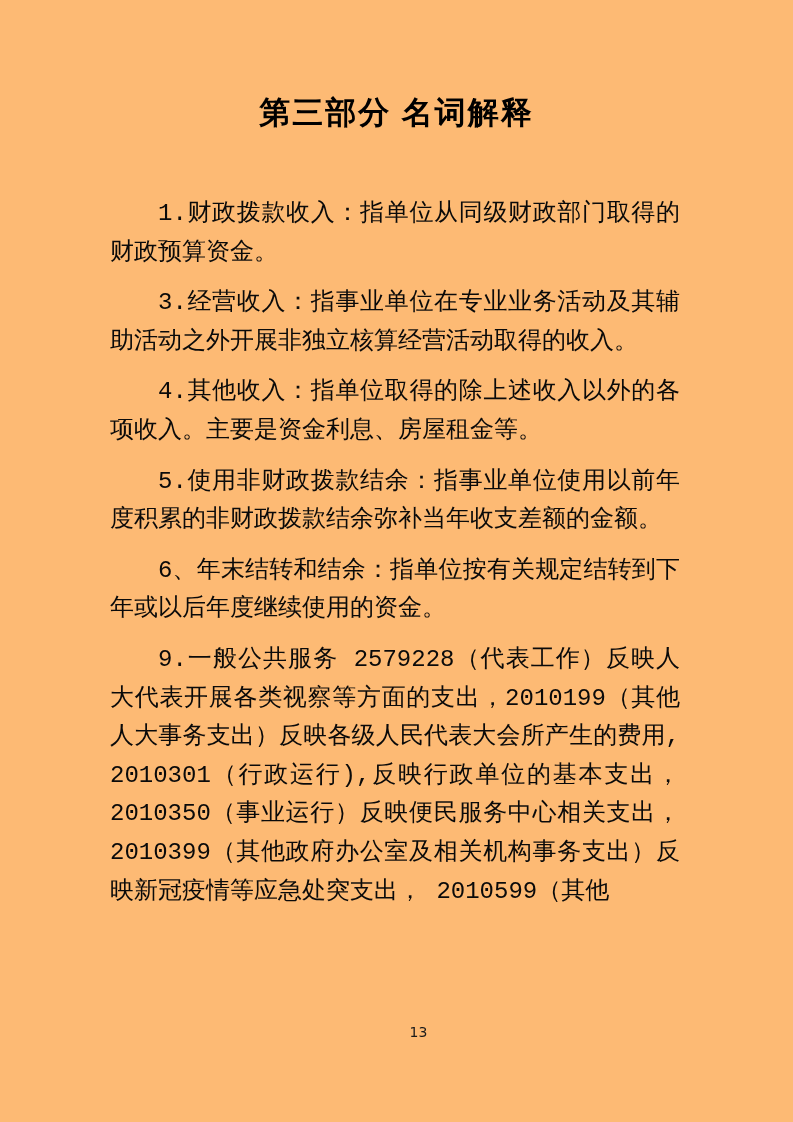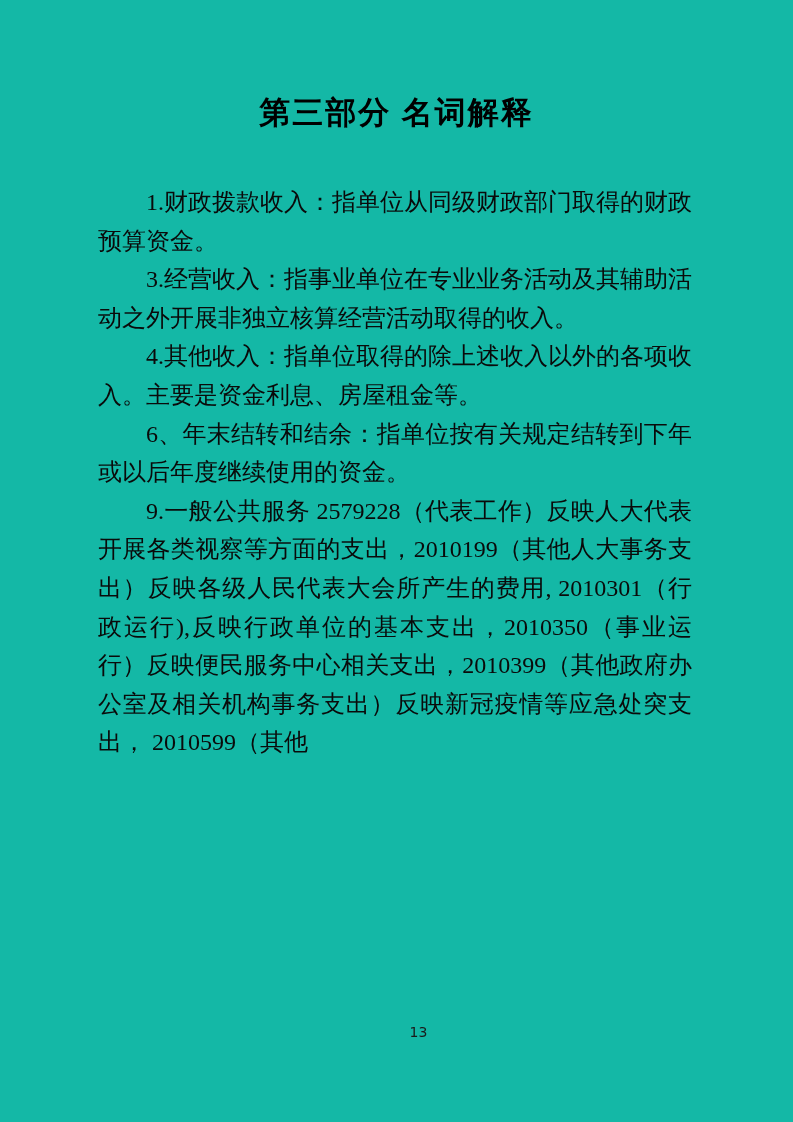--- a/index.html
+++ b/index.html
@@ -4,21 +4,21 @@
 <style>
   html, body {
     margin: 0;
     padding: 0;
     background: #ffffff;
   }
   .page {
     position: relative;
     width: 793px;
     height: 1122px;
-    background: #14b8a6;
+    background: #fdba74;
     overflow: hidden;
     color: #0a0a0a;
   }
   .doc-title {
     position: absolute;
     top: 92px;
     left: 0;
     right: 0;
     text-align: center;
     font-family: "Liberation Sans", "DejaVu Sans", sans-serif;
@@ -33,23 +33,24 @@
     top: 183px;
     left: 98px;
     width: 594px;
     font-family: "Liberation Serif", "DejaVu Serif", serif;
     font-size: 24px;
     line-height: 38.6px;
     text-align: justify;
     color: #0a0a0a;
   }
   .doc-body p {
-    margin: 0;
+    margin: 12px;
     padding: 0;
     text-indent: 2em;
+    font-family: Liberation Mono, monospace;
   }
   .page-number {
     position: absolute;
     top: 1024px;
     left: 0;
     right: 0;
     text-align: center;
     font-family: "DejaVu Sans", "Liberation Sans", sans-serif;
     font-size: 14px;
     color: #1a1a1a;
@@ -60,19 +61,20 @@
 <body>
 
 <div class="page">
 
   <div class="doc-title">第三部分 名词解释</div>
 
   <div class="doc-body">
     <p>1.财政拨款收入：指单位从同级财政部门取得的财政预算资金。</p>
     <p>3.经营收入：指事业单位在专业业务活动及其辅助活动之外开展非独立核算经营活动取得的收入。</p>
     <p>4.其他收入：指单位取得的除上述收入以外的各项收入。主要是资金利息、房屋租金等。</p>
+    <p>5.使用非财政拨款结余：指事业单位使用以前年度积累的非财政拨款结余弥补当年收支差额的金额。</p>
     <p>6、年末结转和结余：指单位按有关规定结转到下年或以后年度继续使用的资金。</p>
     <p>9.一般公共服务 2579228（代表工作）反映人大代表开展各类视察等方面的支出，2010199（其他人大事务支出）反映各级人民代表大会所产生的费用, 2010301（行政运行),反映行政单位的基本支出，2010350（事业运行）反映便民服务中心相关支出，2010399（其他政府办公室及相关机构事务支出）反映新冠疫情等应急处突支出， 2010599（其他</p>
   </div>
 
   <div class="page-number">13</div>
 
 </div>
 
 </body></html>

